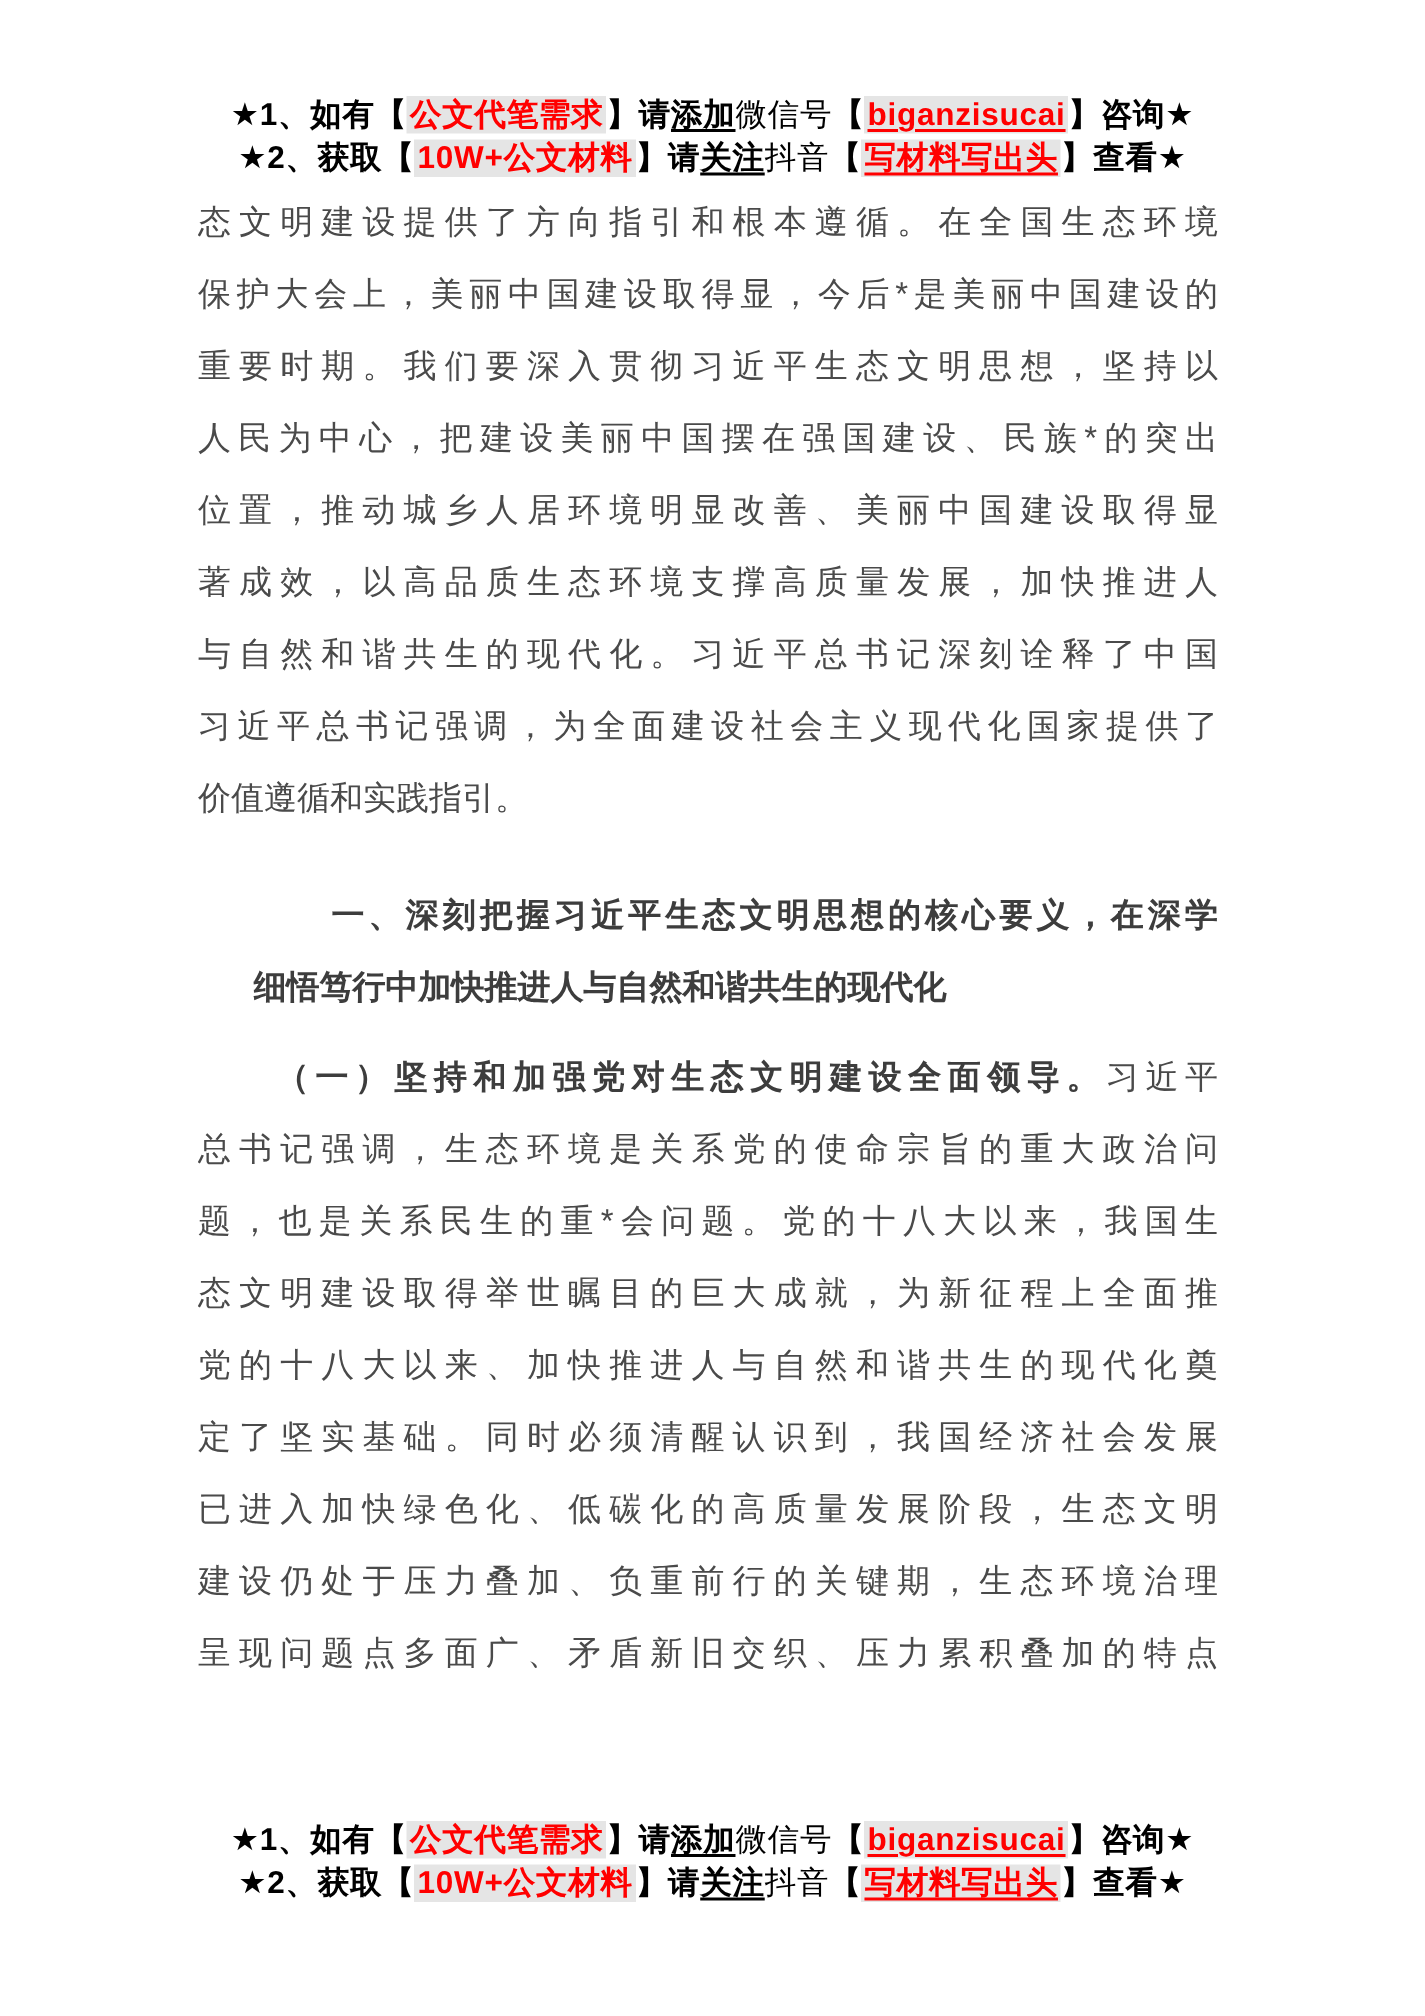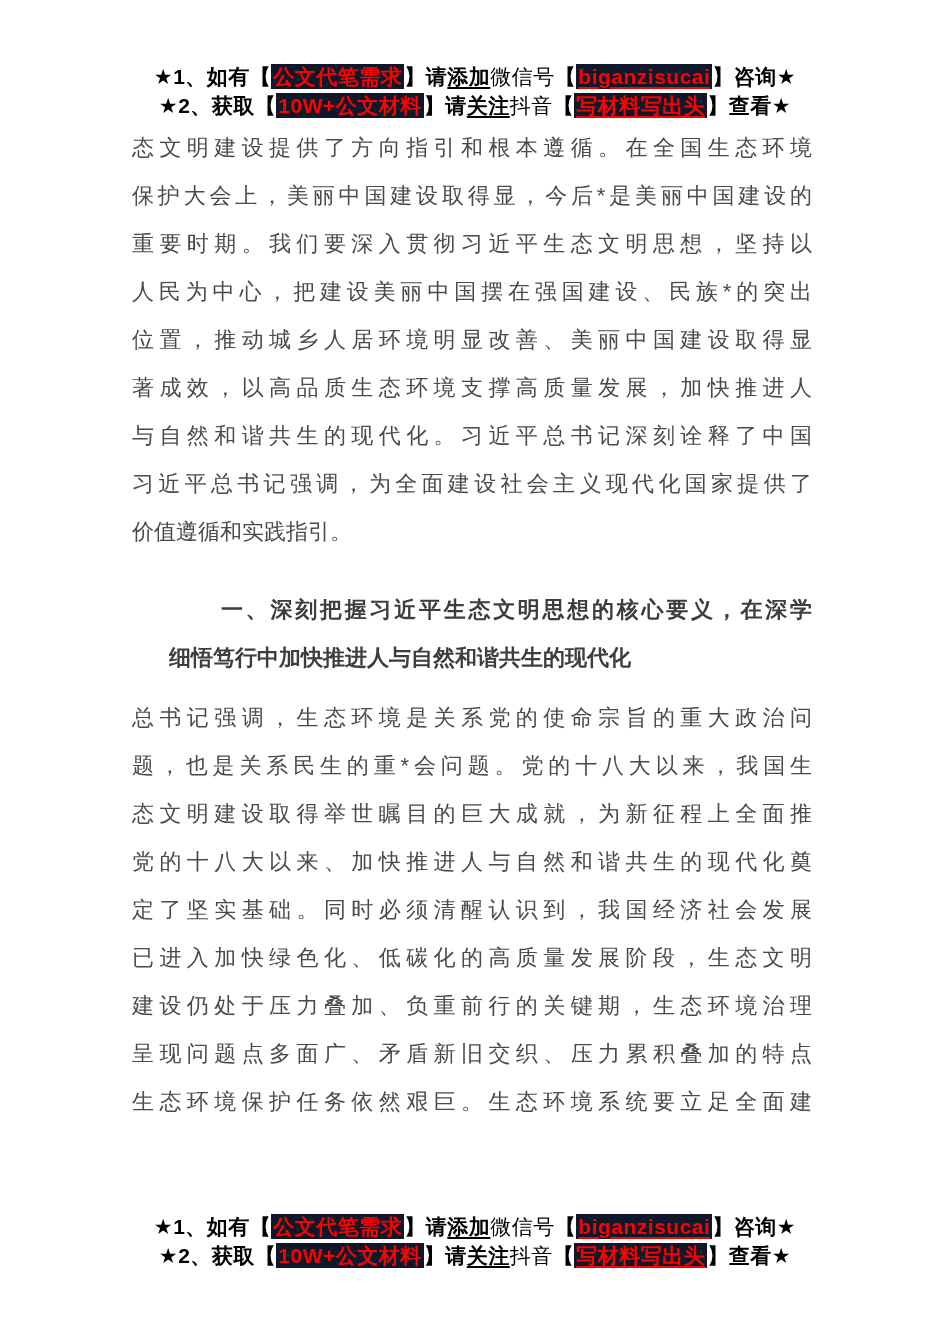--- a/index.html
+++ b/index.html
@@ -22,21 +22,21 @@
     line-height: 29px;
     font-weight: 700;
     color: #000000;
     letter-spacing: 0.5px;
   }
   .banner.header { top: 62px; }
   .banner.footer { top: 1212px; }
   .banner-line { height: 29px; white-space: nowrap; }
   .banner .hl {
     color: #ff0000;
-    background: #0f172a;
+    background: #e5e5e5;
     padding: 1px 2px;
   }
   .banner .u {
     text-decoration: underline;
     text-decoration-thickness: 2px;
     text-underline-offset: 3px;
   }
   .banner .rg { font-weight: 400; }
 
   
@@ -89,29 +89,29 @@
       <div class="line">习近平总书记强调，为全面建设社会主义现代化国家提供了</div>
       <div class="line flush">价值遵循和实践指引。</div>
     </div>
 
     <div class="heading">
       <div class="line indent">一、深刻把握习近平生态文明思想的核心要义，在深学</div>
       <div class="line flush">细悟笃行中加快推进人与自然和谐共生的现代化</div>
     </div>
 
     <div class="para">
+      <div class="line indent"><span class="lead">（一）坚持和加强党对生态文明建设全面领导。</span><span>习近平</span></div>
       <div class="line">总书记强调，生态环境是关系党的使命宗旨的重大政治问</div>
       <div class="line">题，也是关系民生的重*会问题。党的十八大以来，我国生</div>
       <div class="line">态文明建设取得举世瞩目的巨大成就，为新征程上全面推</div>
       <div class="line">党的十八大以来、加快推进人与自然和谐共生的现代化奠</div>
       <div class="line">定了坚实基础。同时必须清醒认识到，我国经济社会发展</div>
       <div class="line">已进入加快绿色化、低碳化的高质量发展阶段，生态文明</div>
       <div class="line">建设仍处于压力叠加、负重前行的关键期，生态环境治理</div>
       <div class="line">呈现问题点多面广、矛盾新旧交织、压力累积叠加的特点</div>
-      <div class="line">生态环境保护任务依然艰巨。生态环境系统要立足全面建</div>
     </div>
 
   </div>
 
   <div class="banner footer">
     <div class="banner-line"><span>★1、如有【</span><span class="hl">公文代笔需求</span><span>】请</span><span class="u">添加</span><span class="rg">微信号</span><span>【</span><span class="hl u">biganzisucai</span><span>】咨询★</span></div>
     <div class="banner-line"><span>★2、获取【</span><span class="hl">10W+公文材料</span><span>】请</span><span class="u">关注</span><span class="rg">抖音</span><span>【</span><span class="hl u">写材料写出头</span><span>】查看★</span></div>
   </div>
 
 </div>

